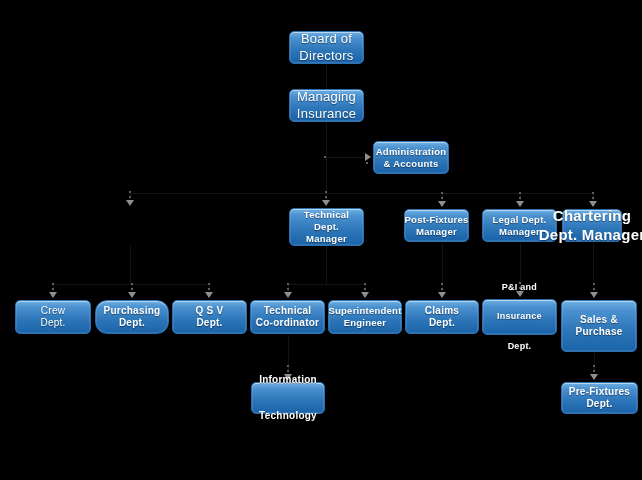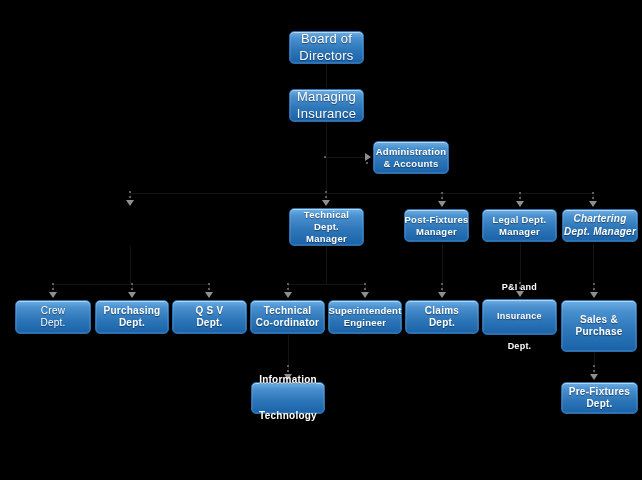--- a/index.html
+++ b/index.html
@@ -156,29 +156,29 @@
       <div class="node-line">Manager</div>
     </div>
     <div class="node" style="left: 393px; top: 209px; width: 65px; height: 33px; font-size: 9.5px; font-weight: 600;">
       <div class="node-line">Post-Fixtures</div>
       <div class="node-line">Manager</div>
     </div>
     <div class="node" style="left: 471px; top: 209px; width: 75px; height: 33px; font-size: 9.5px; font-weight: 600;">
       <div class="node-line">Legal Dept.</div>
       <div class="node-line">Manager</div>
     </div>
-    <div class="node" style="left: 551px; top: 209px; width: 76px; height: 33px; font-size: 10px; font-weight: 600; font-style: italic;">
+    <div class="node" style="left: 551px; top: 209px; width: 60px; height: 33px; font-size: 15px; font-weight: 600;">
       <div class="node-line">Chartering</div>
       <div class="node-line">Dept. Manager</div>
     </div>
     <div class="node" style="left: 4px; top: 300px; width: 76px; height: 34px; font-size: 10px; font-weight: 400;">
       <div class="node-line">Crew</div>
       <div class="node-line">Dept.</div>
     </div>
-    <div class="node" style="left: 84px; top: 300px; width: 74px; height: 34px; font-size: 10px; font-weight: 600;">
+    <div class="node" style="left: 84px; top: 300px; width: 74px; height: 34px; font-size: 10px; font-weight: 600; border-radius: 12px;">
       <div class="node-line">Purchasing</div>
       <div class="node-line">Dept.</div>
     </div>
     <div class="node" style="left: 161px; top: 300px; width: 75px; height: 34px; font-size: 10px; font-weight: 600;">
       <div class="node-line">Q S V</div>
       <div class="node-line">Dept.</div>
     </div>
     <div class="node" style="left: 239px; top: 300px; width: 75px; height: 34px; font-size: 10px; font-weight: 600;">
       <div class="node-line">Technical</div>
       <div class="node-line">Co-ordinator</div>

